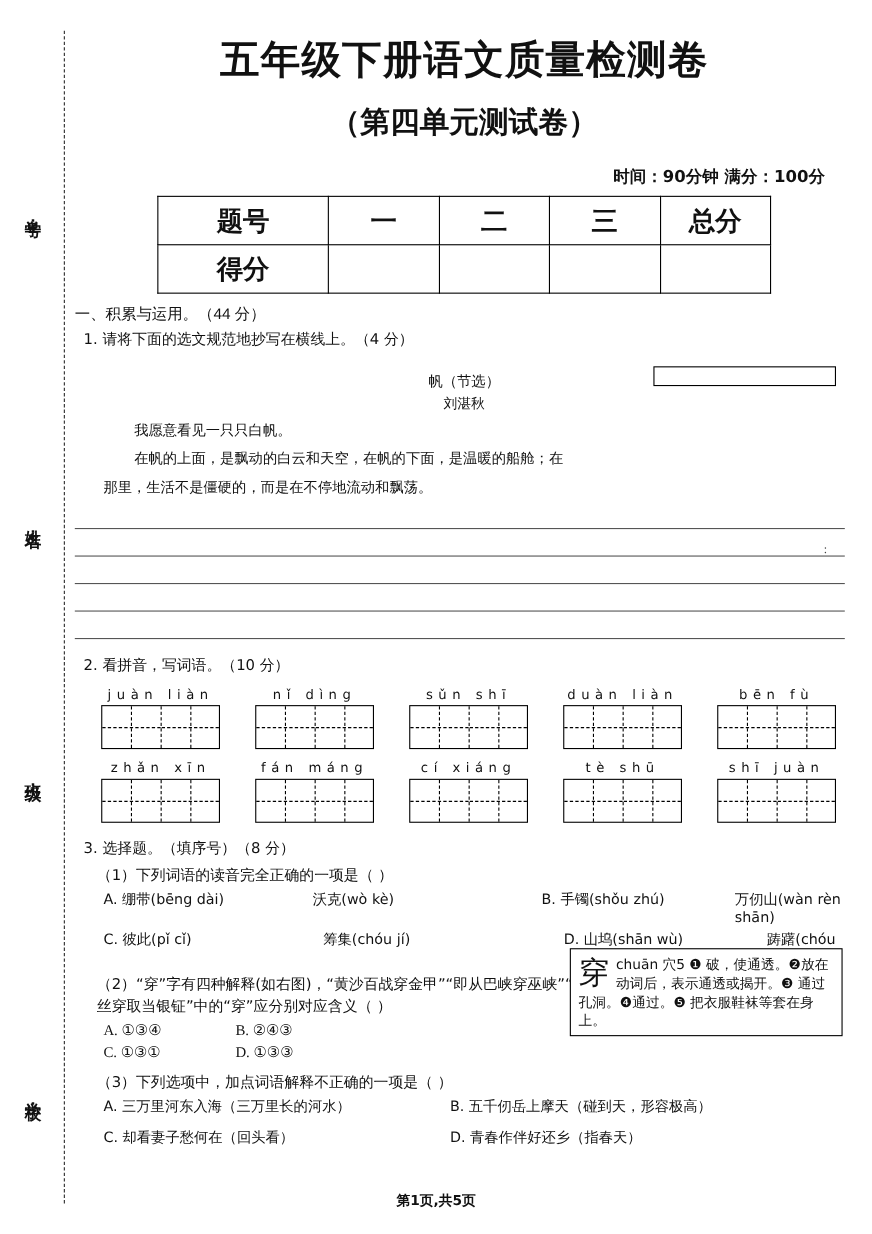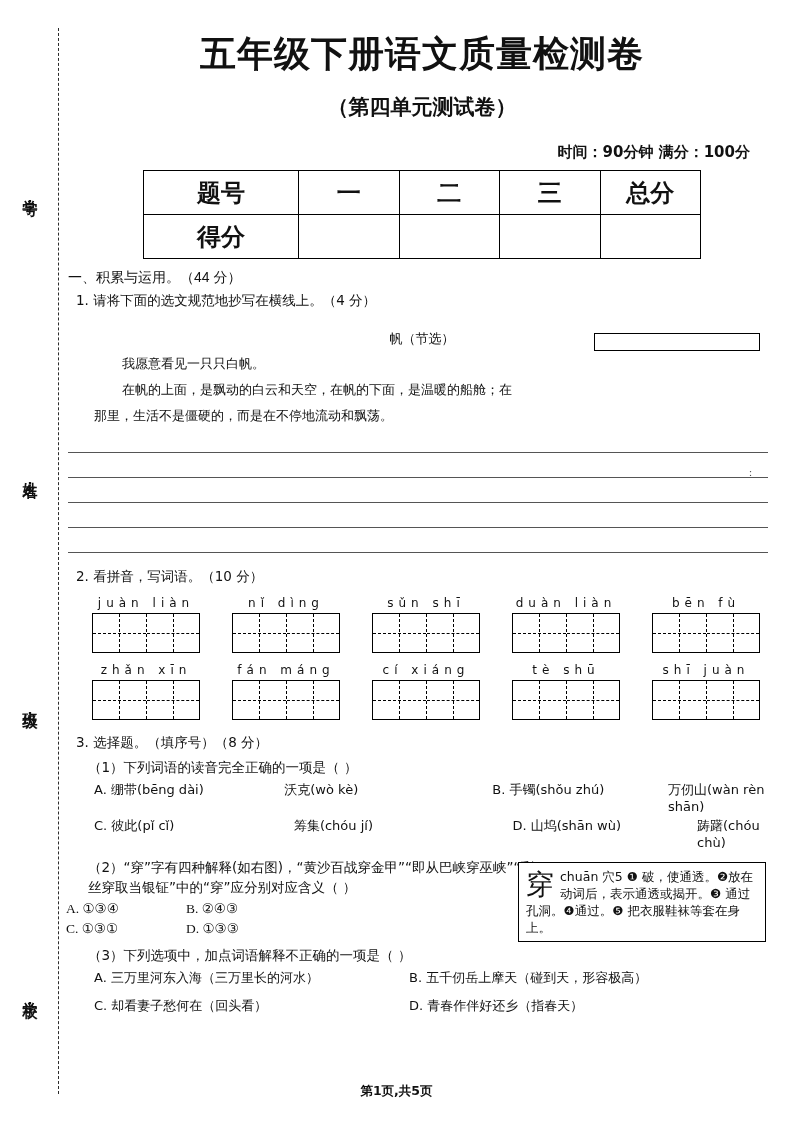--- a/index.html
+++ b/index.html
@@ -43,21 +43,21 @@
     font-family:"DejaVu Serif", serif;
     font-weight:700;
     font-size:36px;
     letter-spacing:1px;
     margin-top:30px;
   }
   .subtitle{
     text-align:center;
     font-family:"DejaVu Serif", serif;
     font-weight:700;
-    font-size:21px;
+    font-size:27px;
     margin-top:14px;
   }
   .timeline{
     text-align:right;
     font-size:15px;
     font-weight:700;
     margin-top:22px;
     padding-right:28px;
     font-family:"DejaVu Sans", sans-serif;
   }
@@ -152,21 +152,21 @@
     border-left:1px dashed #000;
   }
 
   
   .choices{margin:4px 0 0 28px;font-size:13px;font-family:"DejaVu Sans", sans-serif;}
   .crow{display:flex;margin-top:3px;gap:15px;}
   .crow .c1{width:218px;}
   .crow .c2{width:240px;}
   .crow .c3{width:200px;}
   .sub{margin:7px 0 0 22px;font-size:13.5px;font-family:"DejaVu Sans", sans-serif;}
-  .ans{}
+  .ans{margin-left:28px;}
   .ansrow{display:flex;margin-top:3px;font-size:13.5px;}
   .ansrow .a1{width:120px;}
 
   
   .dictbox{
     position:absolute;right:12px;top:862px;width:232px;
     border:1px solid #000;padding:5px 7px;
     font-size:12.5px;line-height:17px;
     font-family:"DejaVu Sans", sans-serif;
     background:#fff;
@@ -217,20 +217,21 @@
         <td></td>
         <td></td>
       </tr>
     </tbody>
       </table>
 
     <div class="sec-title">一、积累与运用。（44 分）</div>
 
     <div class="q">1. 请将下面的选文规范地抄写在横线上。（4 分）</div>
     <div class="poem-title">帆（节选）</div>
+    <div class="poem-author">刘湛秋</div>
     <div class="poem-p">我愿意看见一只只白帆。</div>
     <div class="poem-p">在帆的上面，是飘动的白云和天空，在帆的下面，是温暖的船舱；在</div>
     <div class="poem-p noindent">那里，生活不是僵硬的，而是在不停地流动和飘荡。</div>
 
     <div class="hint">
       <div class="ht"></div>
       <ol>
         <li></li>
         <li></li>
       </ol>

